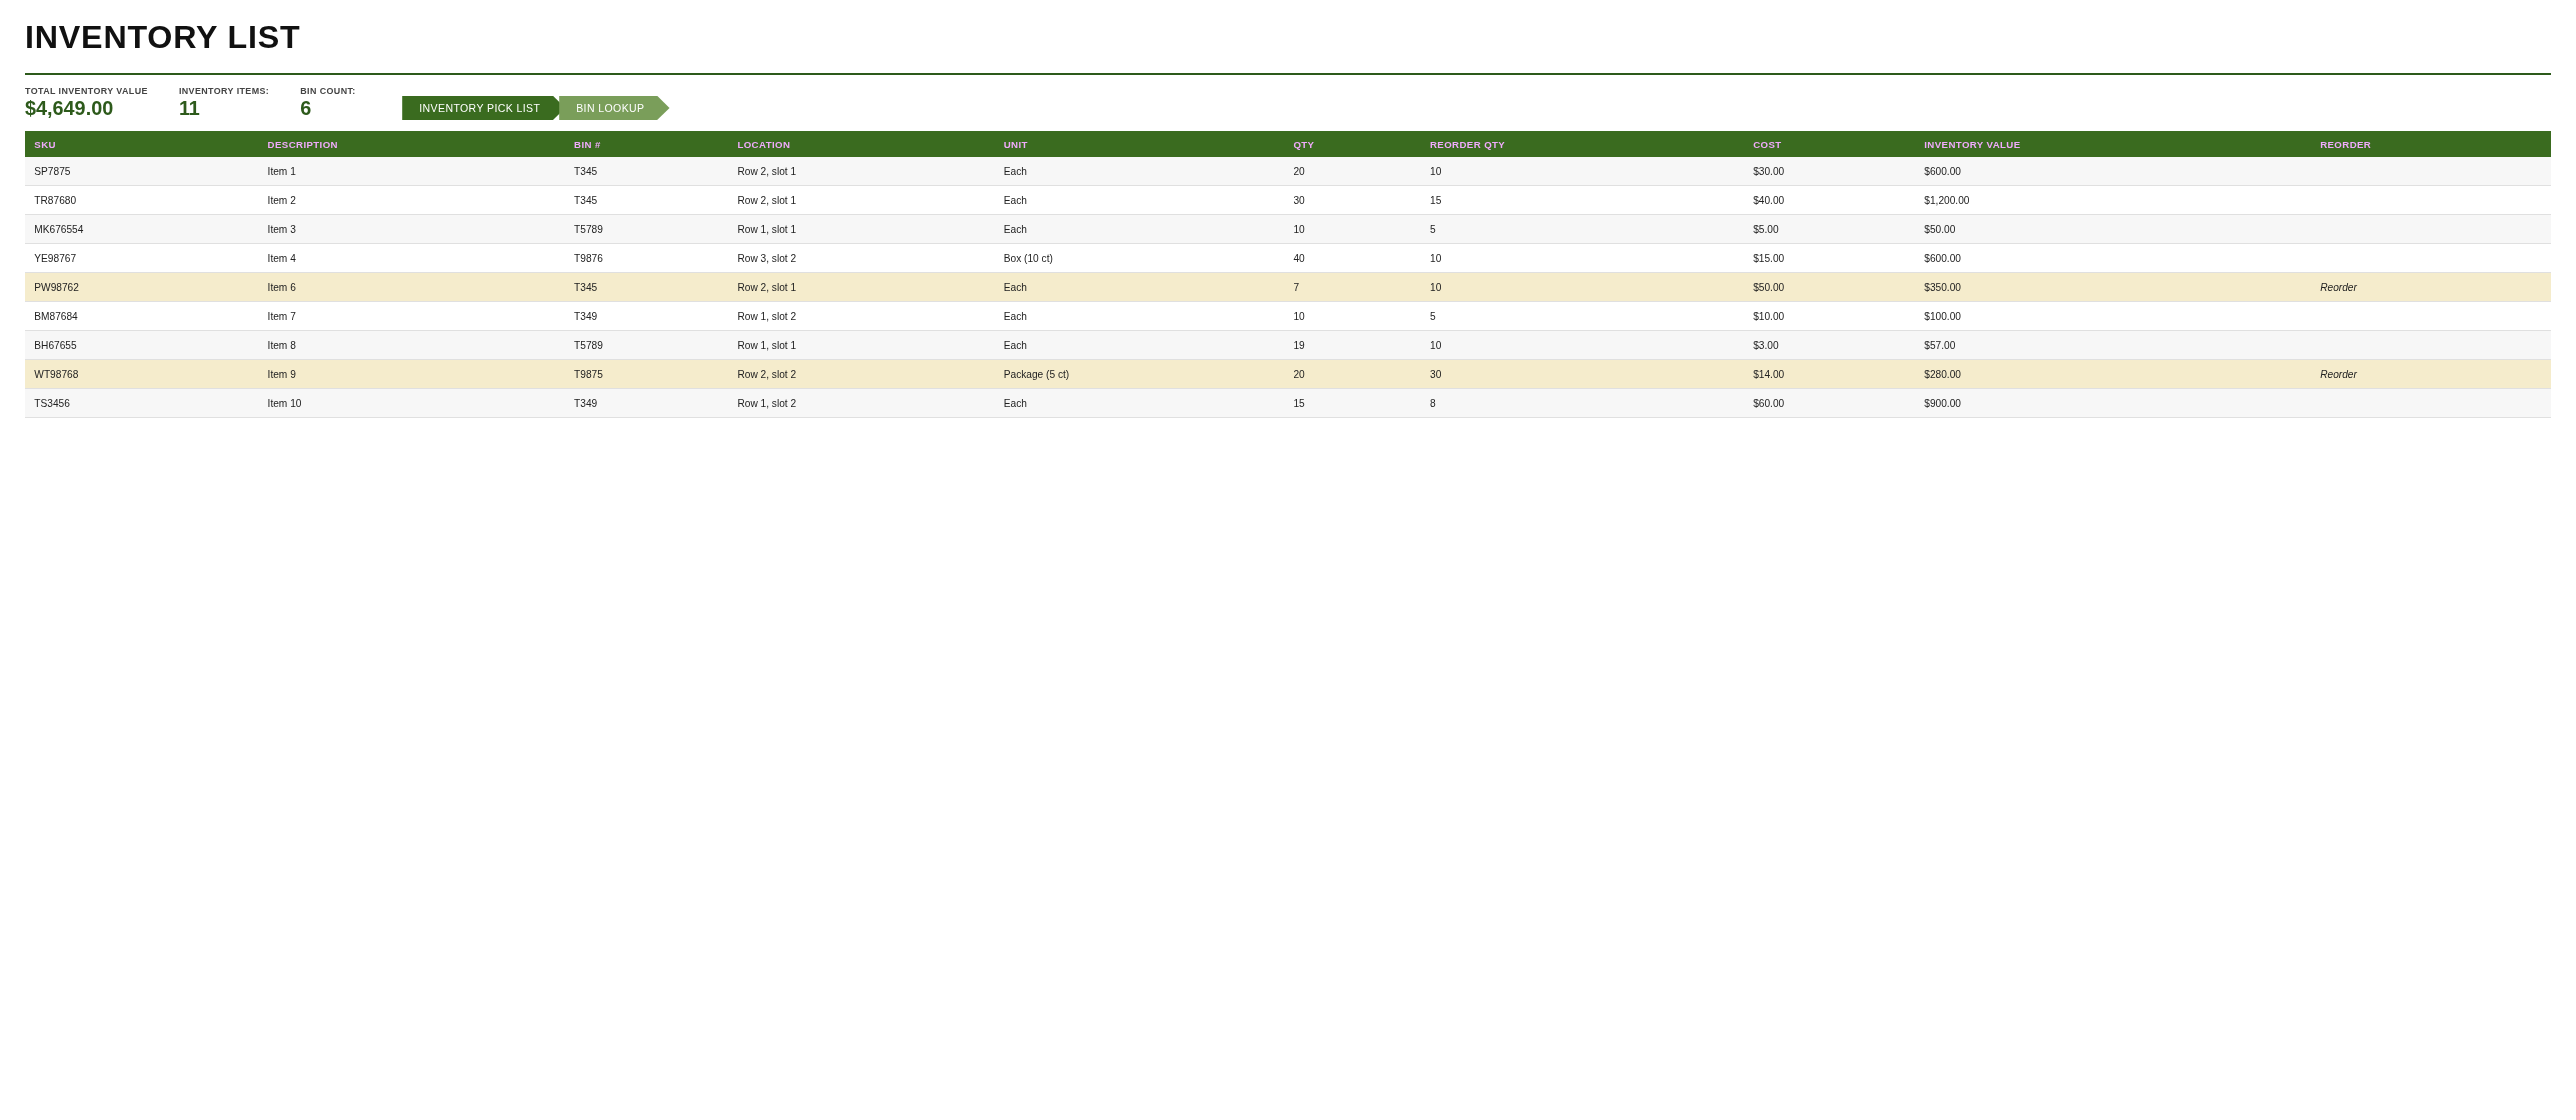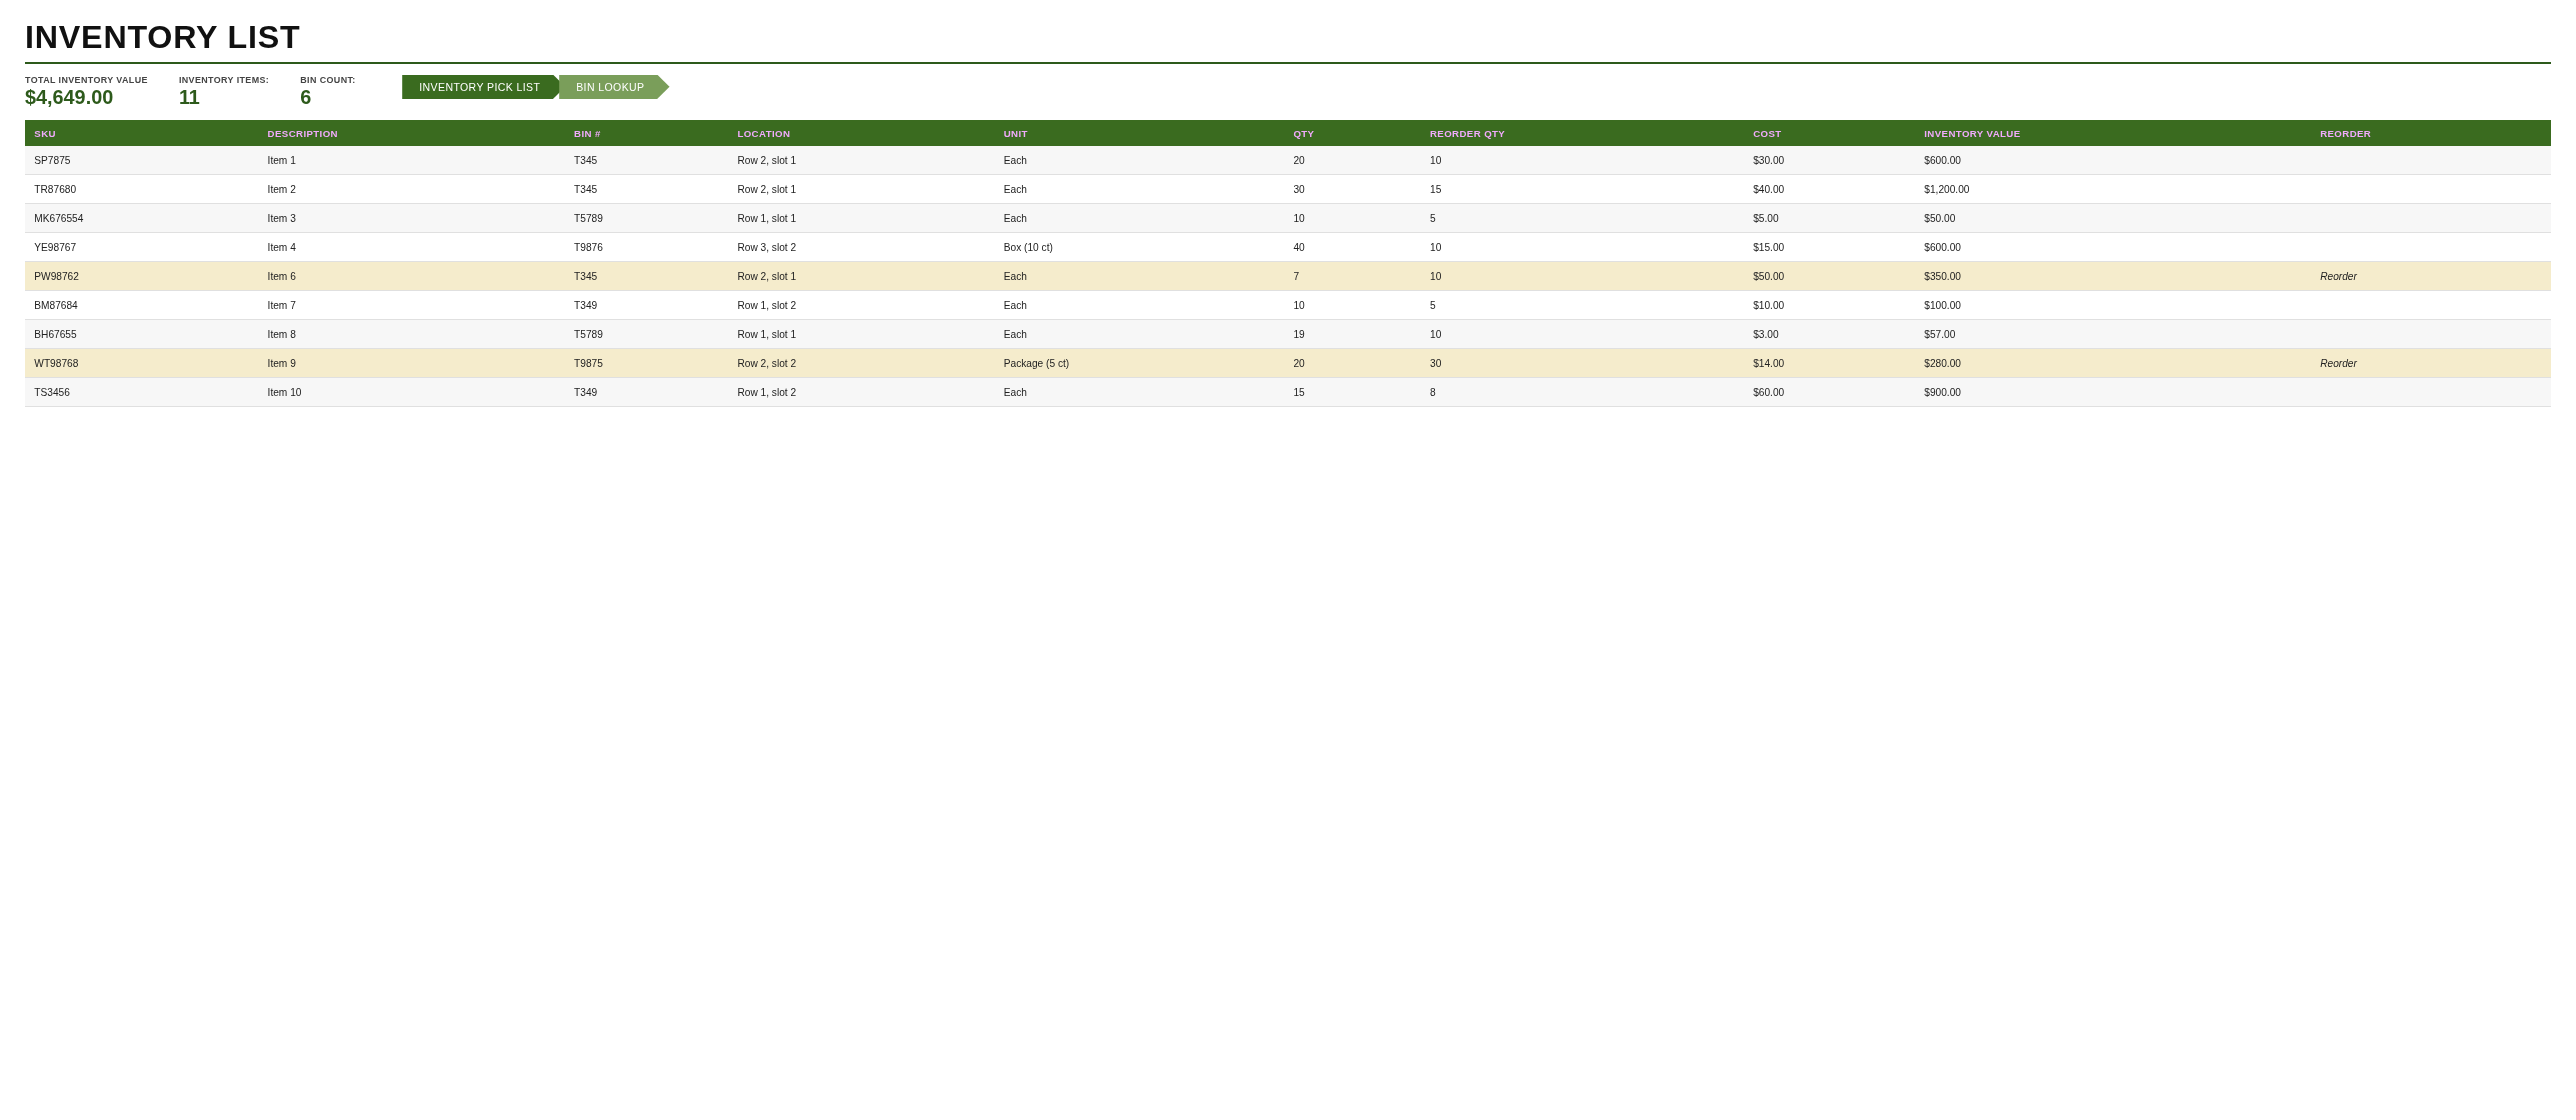--- a/index.html
+++ b/index.html
@@ -6,30 +6,30 @@
     body {
       font-family: Arial, sans-serif;
       background: #fff;
       color: #222;
       padding: 18.6px 25px;
     }
     h1 {
       font-size: 2.6rem;
       font-weight: 900;
       letter-spacing: 0.8px;
-      margin-bottom: 6px;
+      margin-bottom: 17px;
       color: #111;
     }
     .title-underline {
       border-bottom: 2.3px solid #2d5a1b;
       margin-bottom: 11px;
     }
     .summary-row {
       display: flex;
-      align-items: flex-start;
+      align-items: flex-end;
       gap: 0;
       margin-bottom: 11px;
     }
     .summary-block {
       display: flex;
       flex-direction: column;
       margin-right: 31px;
     }
     .summary-label {
       font-size: 0.72rem;

